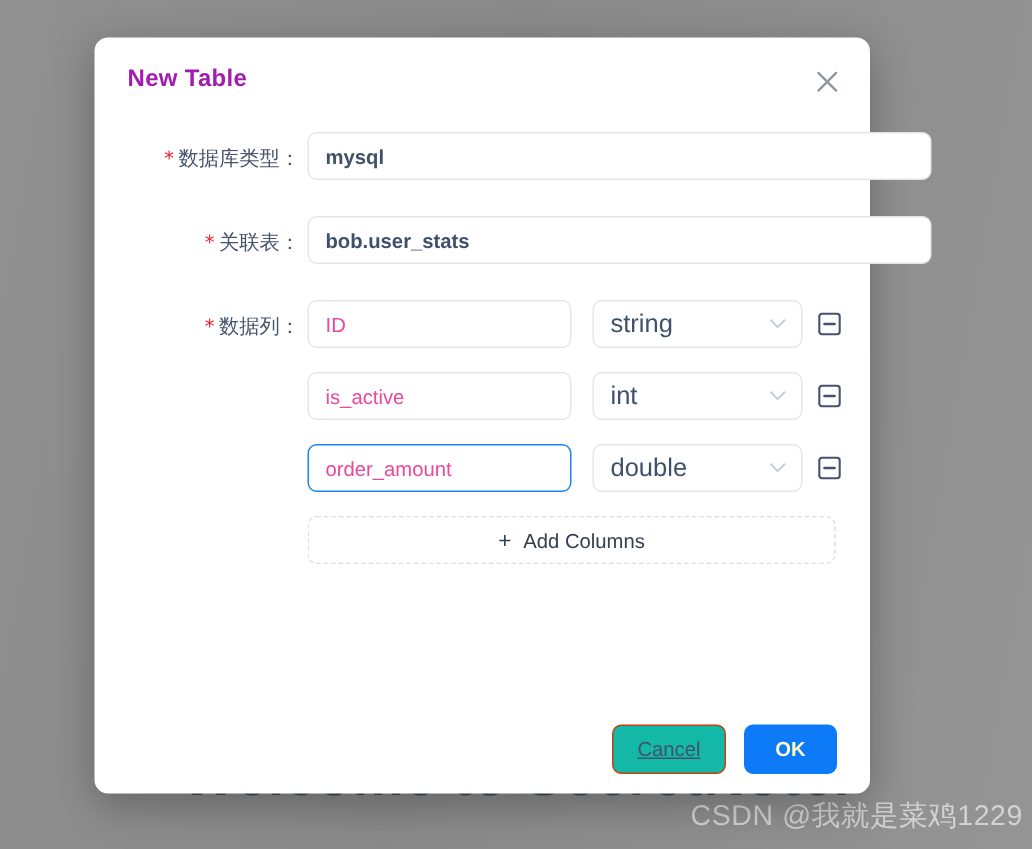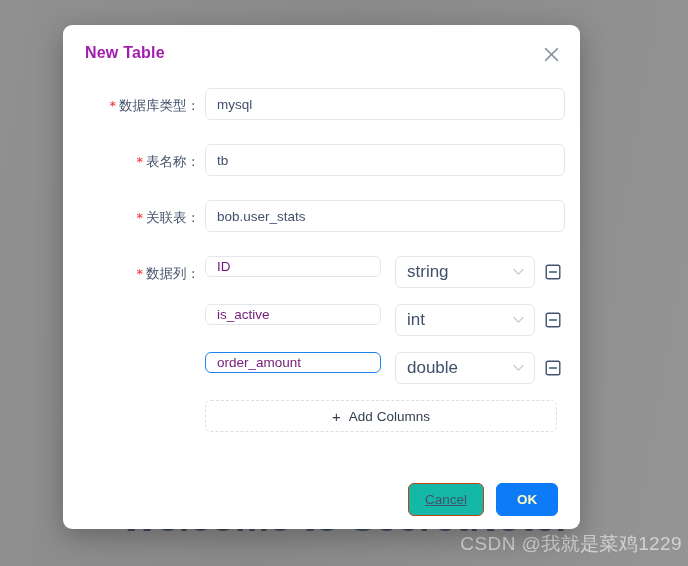--- a/index.html
+++ b/index.html
@@ -110,53 +110,54 @@
     font-size: 13px;
     margin-right: 3px;
     font-family: "DejaVu Sans", sans-serif;
     line-height: 1;
   }
 
   .field {
     position: absolute;
     left: 142px;
     top: 0;
-    width: 360px;
+    width: 416px;
     height: 32px;
     box-sizing: border-box;
     border: 1px solid #e3e6eb;
     border-radius: 6px;
     background: #ffffff;
     display: flex;
     align-items: center;
     padding: 0 11px;
     font-size: 13.5px;
     color: #41506a;
+    font-weight: bold;
   }
 
   
   .col-row {
     position: relative;
     height: 48px;
   }
   .col-name {
     position: absolute;
     left: 142px;
     top: 0;
     width: 176px;
-    height: 21px;
+    height: 32px;
     box-sizing: border-box;
     border: 1px solid #e3e6eb;
     border-radius: 6px;
     background: #ffffff;
     display: flex;
     align-items: center;
     padding: 0 11px;
     font-size: 13.5px;
-    color: #701a75;
+    color: #ec4899;
   }
   .col-name.focused {
     border: 1.6px solid #1f84f0;
   }
   .col-type {
     position: absolute;
     left: 332px;
     top: 0;
     width: 140px;
     height: 32px;
@@ -265,28 +266,20 @@
 
     <div class="form-row" style="margin-top:3px;">
       <div class="form-label">
         <span class="req-star">*</span><span>数据库类型：</span>
       </div>
       <div class="field">
         <span>mysql</span>
       </div>
     </div>
 
-    <div class="form-row">
-      <div class="form-label">
-        <span class="req-star">*</span><span>表名称：</span>
-      </div>
-      <div class="field">
-        <span>tb</span>
-      </div>
-    </div>
 
     <div class="form-row">
       <div class="form-label">
         <span class="req-star">*</span><span>关联表：</span>
       </div>
       <div class="field">
         <span>bob.user_stats</span>
       </div>
     </div>
 

